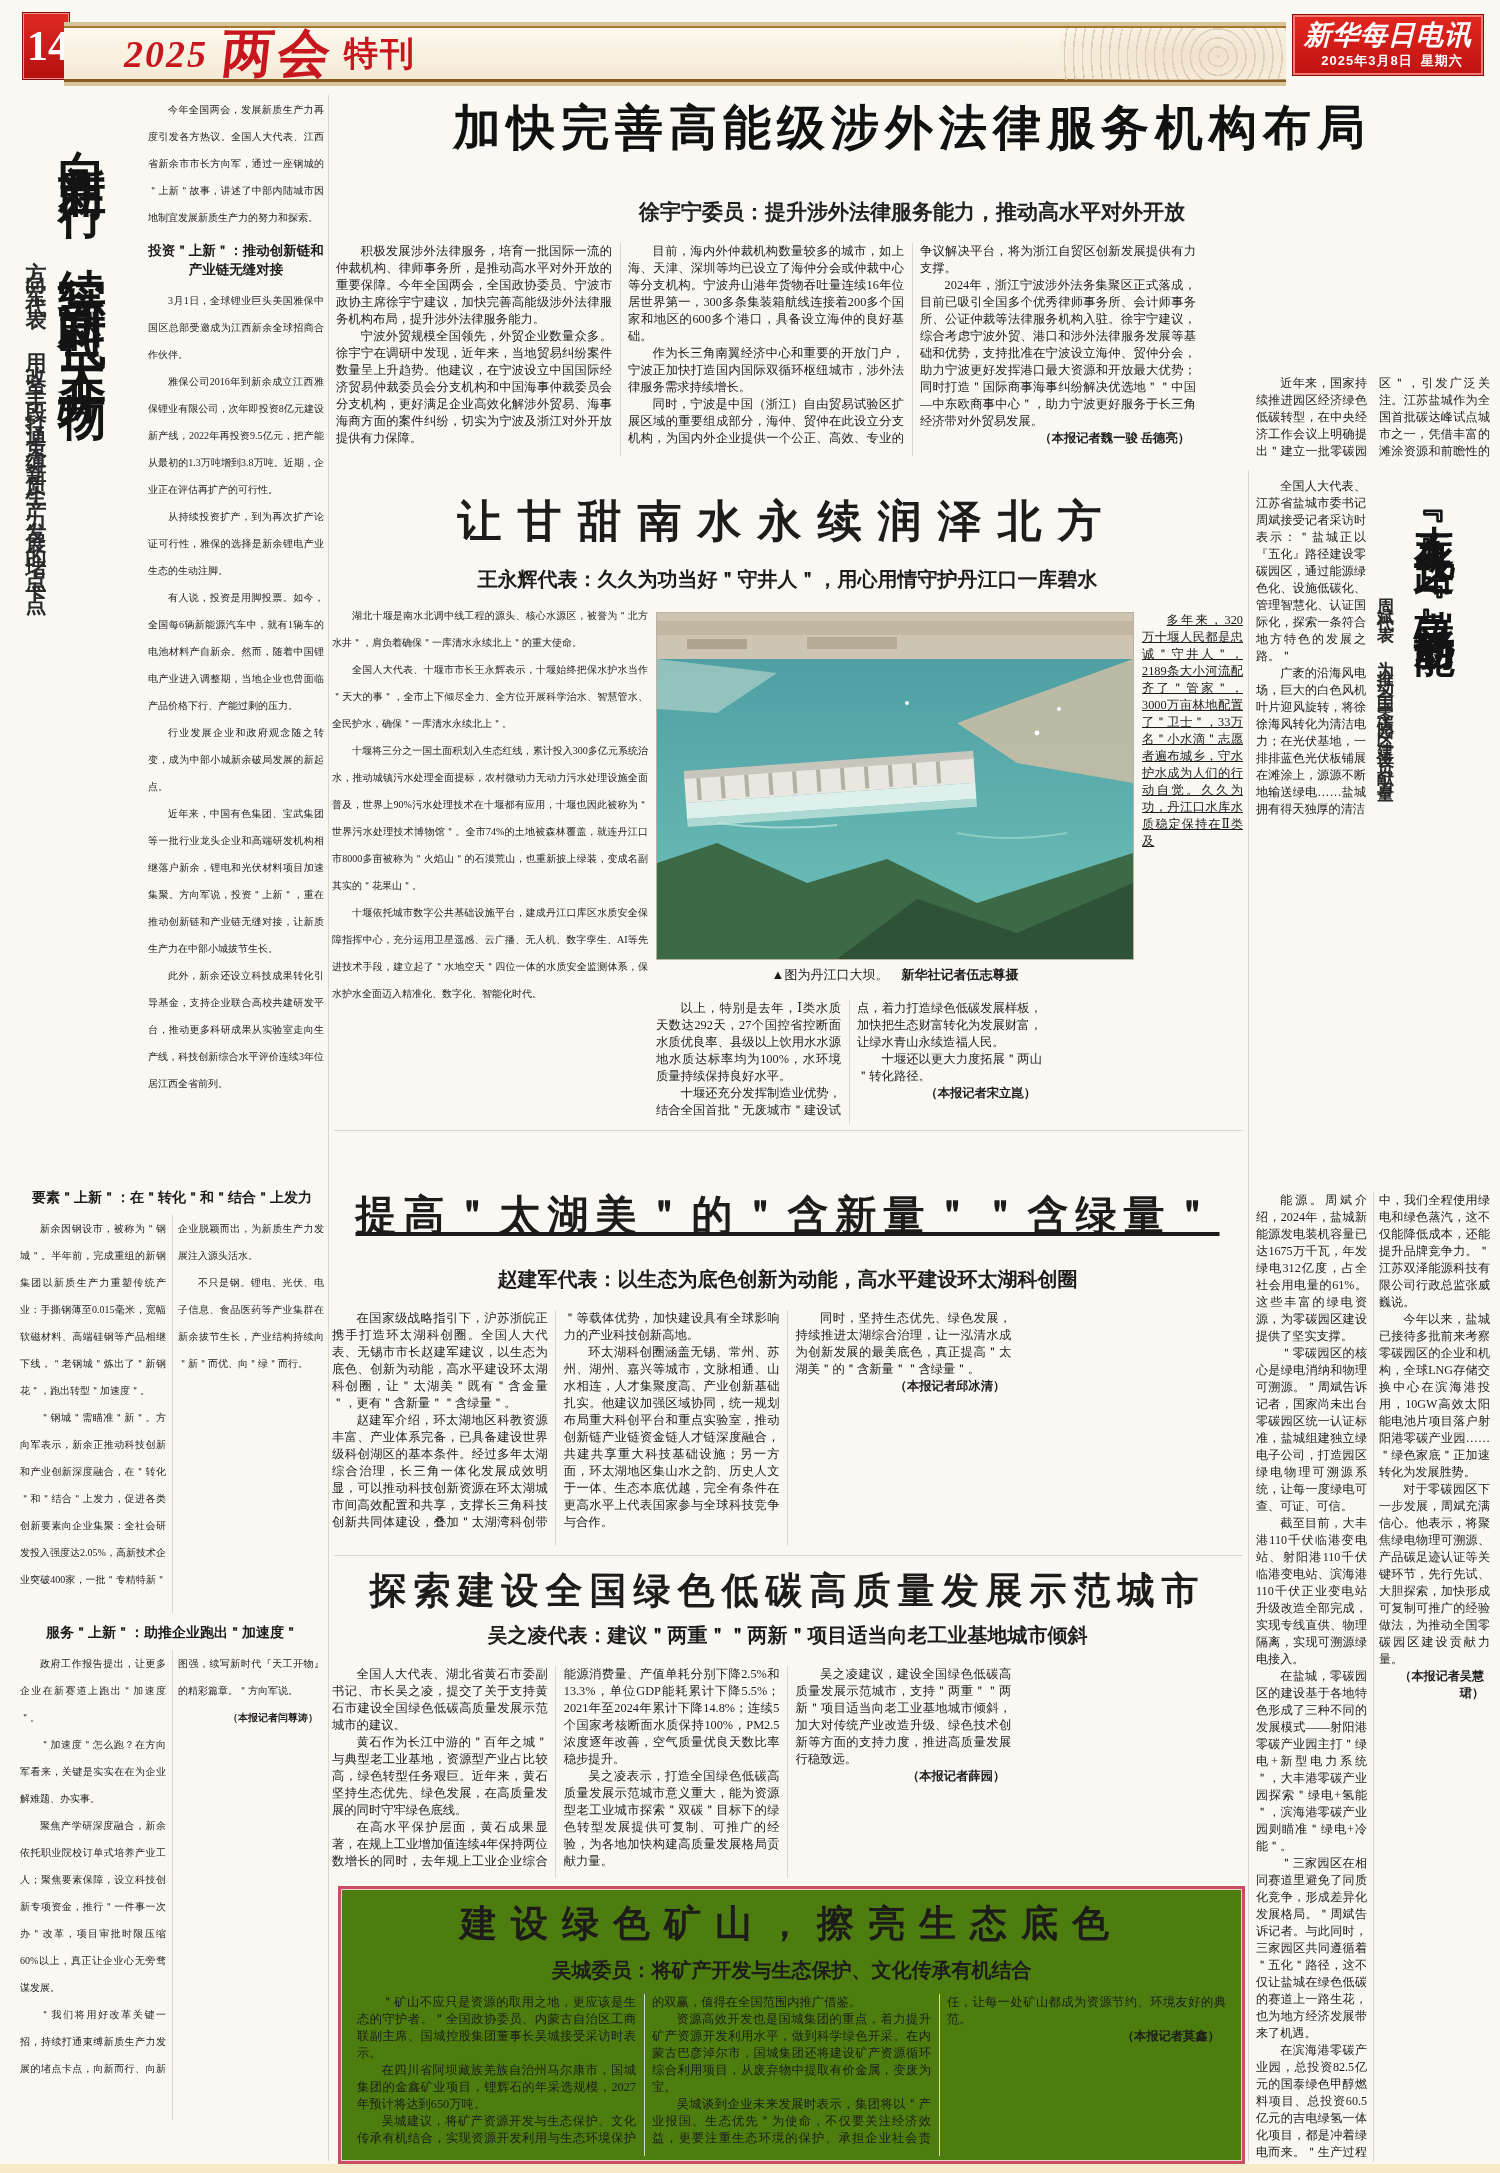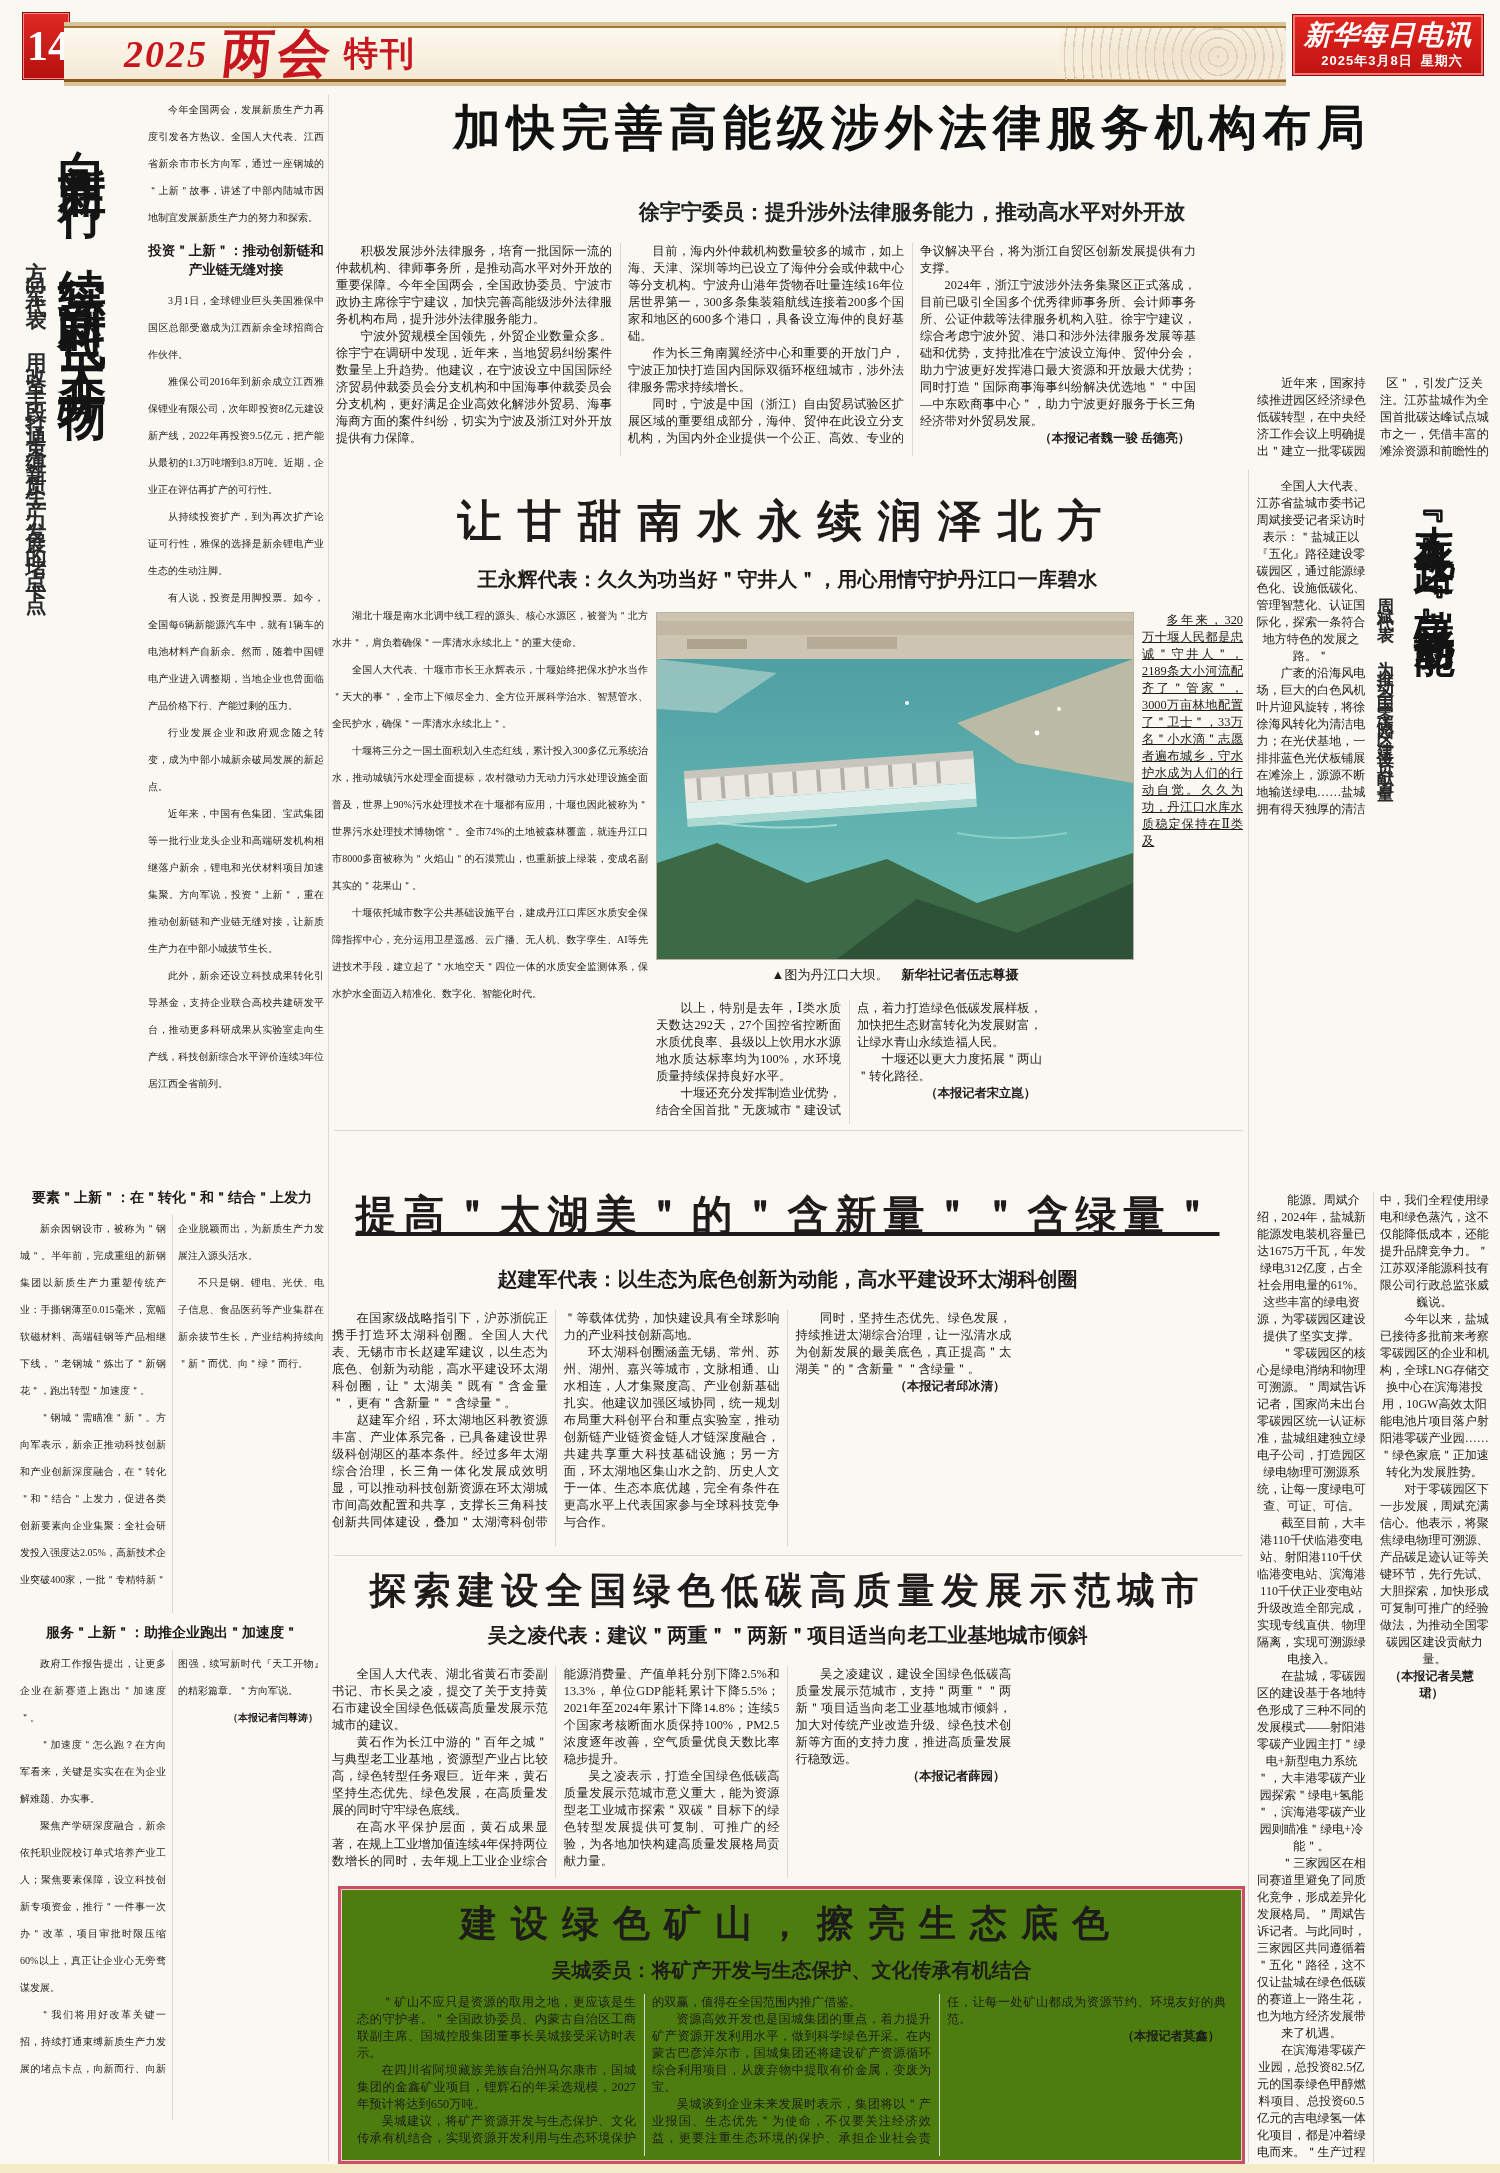--- a/index.html
+++ b/index.html
@@ -57,21 +57,21 @@
   
   .vwrap{display:flex;flex-direction:row;}
   .vtitle{writing-mode:vertical-rl;font:bold 48px var(--serif);letter-spacing:14px;color:#141414;}
   .vkick{writing-mode:vertical-rl;font:bold 21px var(--sans);letter-spacing:12px;color:#2a2a2a;}
   .subhead{font:bold 13.5px/19px var(--sans);text-align:center;text-indent:0;margin:10px 0 8px;}
   .zoneB .subhead{font-size:14px;}
 
   
   .vtitle-r{writing-mode:vertical-rl;font:bold 41px var(--serif);letter-spacing:5px;color:#141414;}
   .vkick-r{writing-mode:vertical-rl;font:bold 17px var(--sans);letter-spacing:9px;color:#2a2a2a;}
-  .rail p{font-size:12.1px;line-height:17px;text-align:center;}
+  .rail p{font-size:12.1px;line-height:17px;}
 
   
   .photo{border:1px solid #b9b2a2;}
   .caption{font:13px/18px var(--sans);text-align:center;}
   .caption b{font-weight:bold;}
 
   .bottom-strip{left:0;top:2164px;width:1500px;height:9px;background:#f5ebc6;}
   .mine-box{border:3px solid #c94f62;box-shadow:inset 0 0 0 1px #f3ccd4;background:#4d7c0f;}
 </style>
 </head>

